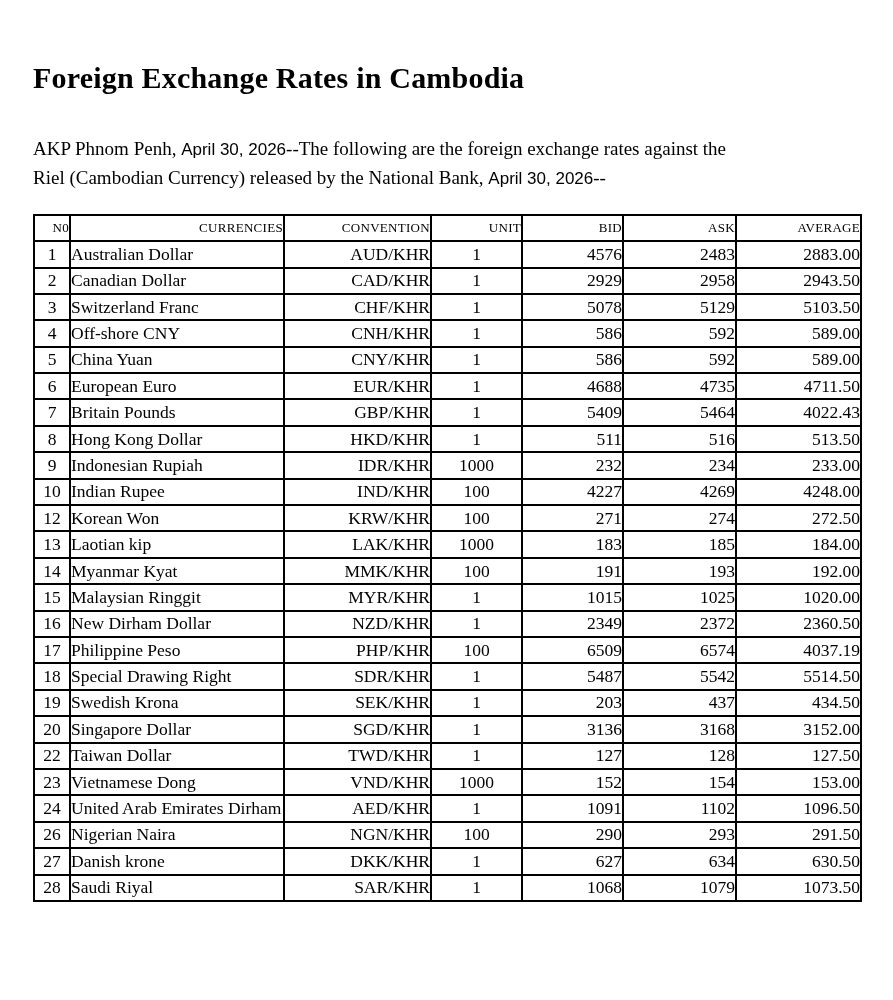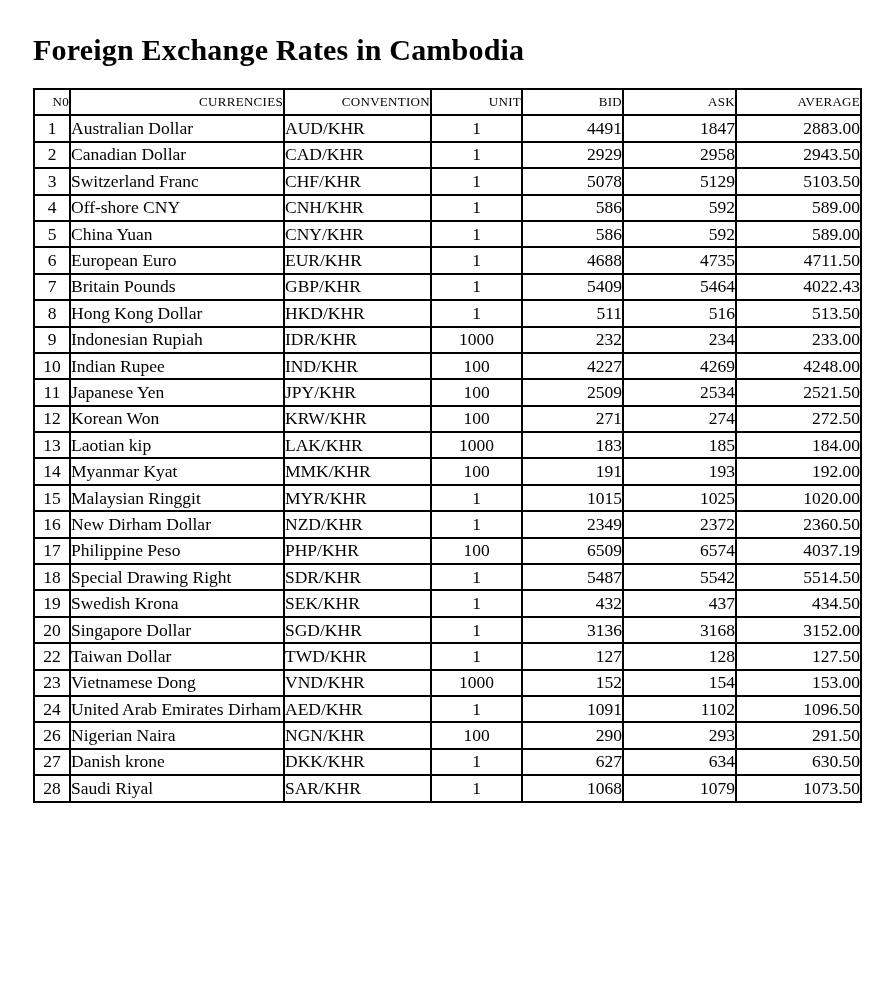--- a/index.html
+++ b/index.html
@@ -11,20 +11,21 @@
     width: 893px;
     height: 1000px;
     color: #000;
     font-family: "Liberation Serif", serif;
     overflow: hidden;
   }
   .page {
     padding: 0 33px;
     box-sizing: border-box;
     width: 762px;
+    margin-top: 28px;
   }
   .doc-title {
     margin: 0;
     padding-top: 33px;
     font-size: 30px;
     font-weight: bold;
     font-family: "Liberation Serif", serif;
     letter-spacing: 0.2px;
   }
   .intro {
@@ -62,40 +63,41 @@
     letter-spacing: 0.2px;
   }
   td.official-cell .official-value { margin-left: 18px; }
   tr.col-headers th {
     text-align: right;
     font-size: 13px;
     letter-spacing: 0.3px;
   }
   .c-no   { text-align: center; }
   .c-cur  { text-align: left; padding-left: 4px; }
-  .c-conv { text-align: left; }
+  .c-conv { text-align: right; }
   .c-unit { text-align: center; font-family: "Liberation Sans", sans-serif; font-size: 16.5px; }
   .c-bid, .c-ask, .c-avg {
     text-align: right;
     padding-right: 2px;
     font-family: "Liberation Sans", sans-serif;
     font-size: 16.5px;
   }
   
   td.small-name { font-size: 13.5px; }
   td.sans-cell  { font-family: "Liberation Sans", sans-serif; font-size: 16.5px; }
   td.serif-unit { font-family: "Liberation Serif", serif; font-size: 16.5px; }
 </style>
 </head>
 <body>
 
 <div class="page">
 
   <h1 class="doc-title">Foreign Exchange Rates in Cambodia</h1>
 
+  <p class="intro"><span>AKP Phnom Penh, </span><span class="date-sans">April 30, 2026</span><span>--The following are the foreign exchange rates against the Riel (Cambodian Currency) released by the National Bank, </span><span class="date-sans">April 30, 2026</span><span>--</span></p>
 
   <table class="rates">
     <colgroup>
       <col style="width:36px">
       <col style="width:214px">
       <col style="width:147px">
       <col style="width:91px">
       <col style="width:101px">
       <col style="width:113px">
       <col style="width:125px">
@@ -110,22 +112,22 @@
         <th>ASK</th>
         <th>AVERAGE</th>
       </tr>
     </thead>
     <tbody id="rates-body">
         <tr>
     <td class="c-no">1</td>
     <td class="c-cur">Australian Dollar</td>
     <td class="c-conv">AUD/KHR</td>
     <td class="c-unit">1</td>
-    <td class="c-bid">4491</td>
-    <td class="c-ask">1847</td>
+    <td class="c-bid">4576</td>
+    <td class="c-ask">2483</td>
     <td class="c-avg">2883.00</td>
   </tr>
         <tr>
     <td class="c-no">2</td>
     <td class="c-cur">Canadian Dollar</td>
     <td class="c-conv">CAD/KHR</td>
     <td class="c-unit">1</td>
     <td class="c-bid">2929</td>
     <td class="c-ask">2958</td>
     <td class="c-avg">2943.50</td>
@@ -196,29 +198,20 @@
         <tr>
     <td class="c-no">10</td>
     <td class="c-cur">Indian Rupee</td>
     <td class="c-conv">IND/KHR</td>
     <td class="c-unit">100</td>
     <td class="c-bid">4227</td>
     <td class="c-ask">4269</td>
     <td class="c-avg">4248.00</td>
   </tr>
         <tr>
-    <td class="c-no">11</td>
-    <td class="c-cur">Japanese Yen</td>
-    <td class="c-conv">JPY/KHR</td>
-    <td class="c-unit">100</td>
-    <td class="c-bid">2509</td>
-    <td class="c-ask">2534</td>
-    <td class="c-avg">2521.50</td>
-  </tr>
-        <tr>
     <td class="c-no">12</td>
     <td class="c-cur">Korean Won</td>
     <td class="c-conv">KRW/KHR</td>
     <td class="c-unit">100</td>
     <td class="c-bid">271</td>
     <td class="c-ask">274</td>
     <td class="c-avg">272.50</td>
   </tr>
         <tr>
     <td class="c-no">13</td>
@@ -272,21 +265,21 @@
     <td class="c-unit">1</td>
     <td class="c-bid">5487</td>
     <td class="c-ask">5542</td>
     <td class="c-avg">5514.50</td>
   </tr>
         <tr>
     <td class="c-no">19</td>
     <td class="c-cur">Swedish Krona</td>
     <td class="c-conv">SEK/KHR</td>
     <td class="c-unit">1</td>
-    <td class="c-bid">432</td>
+    <td class="c-bid">203</td>
     <td class="c-ask">437</td>
     <td class="c-avg">434.50</td>
   </tr>
         <tr>
     <td class="c-no">20</td>
     <td class="c-cur">Singapore Dollar</td>
     <td class="c-conv">SGD/KHR</td>
     <td class="c-unit">1</td>
     <td class="c-bid">3136</td>
     <td class="c-ask">3168</td>

